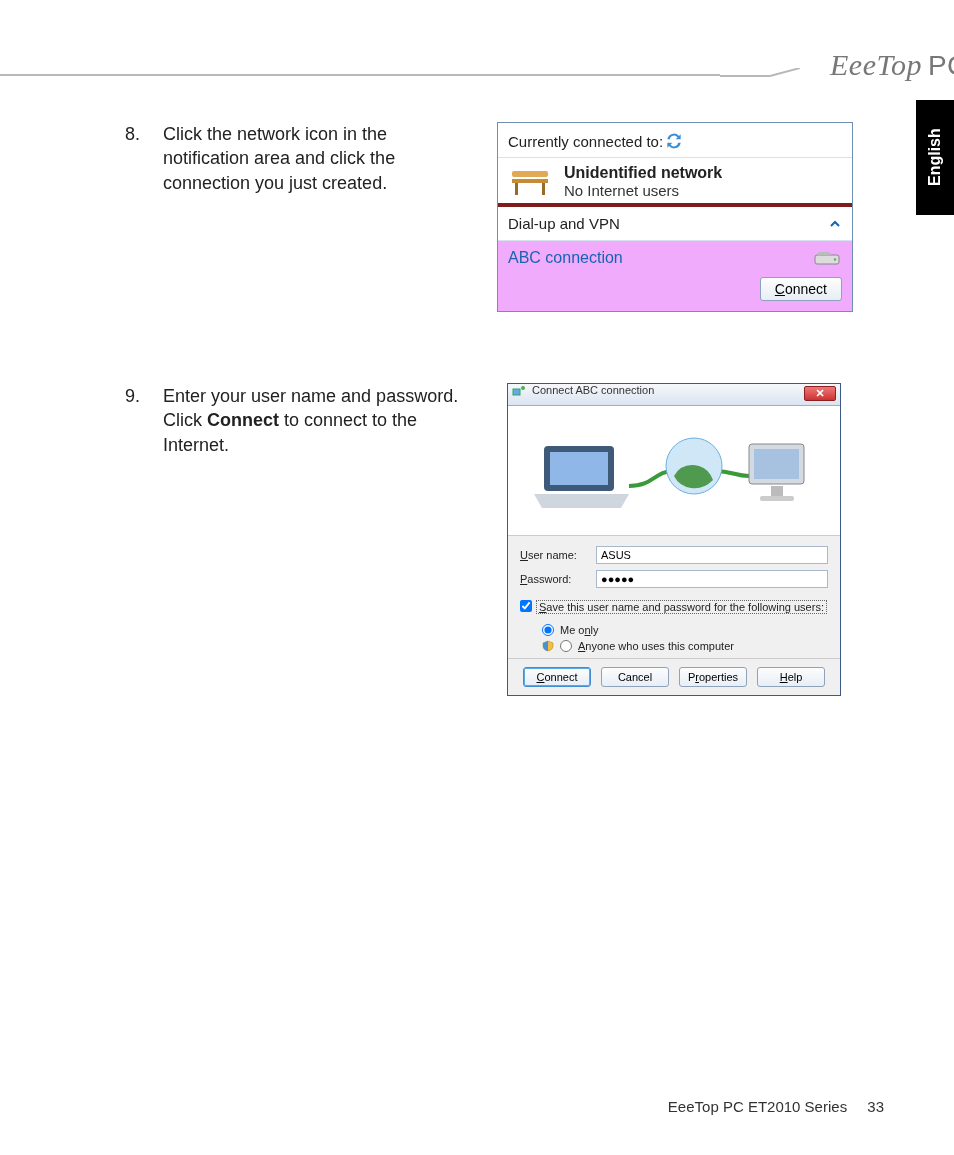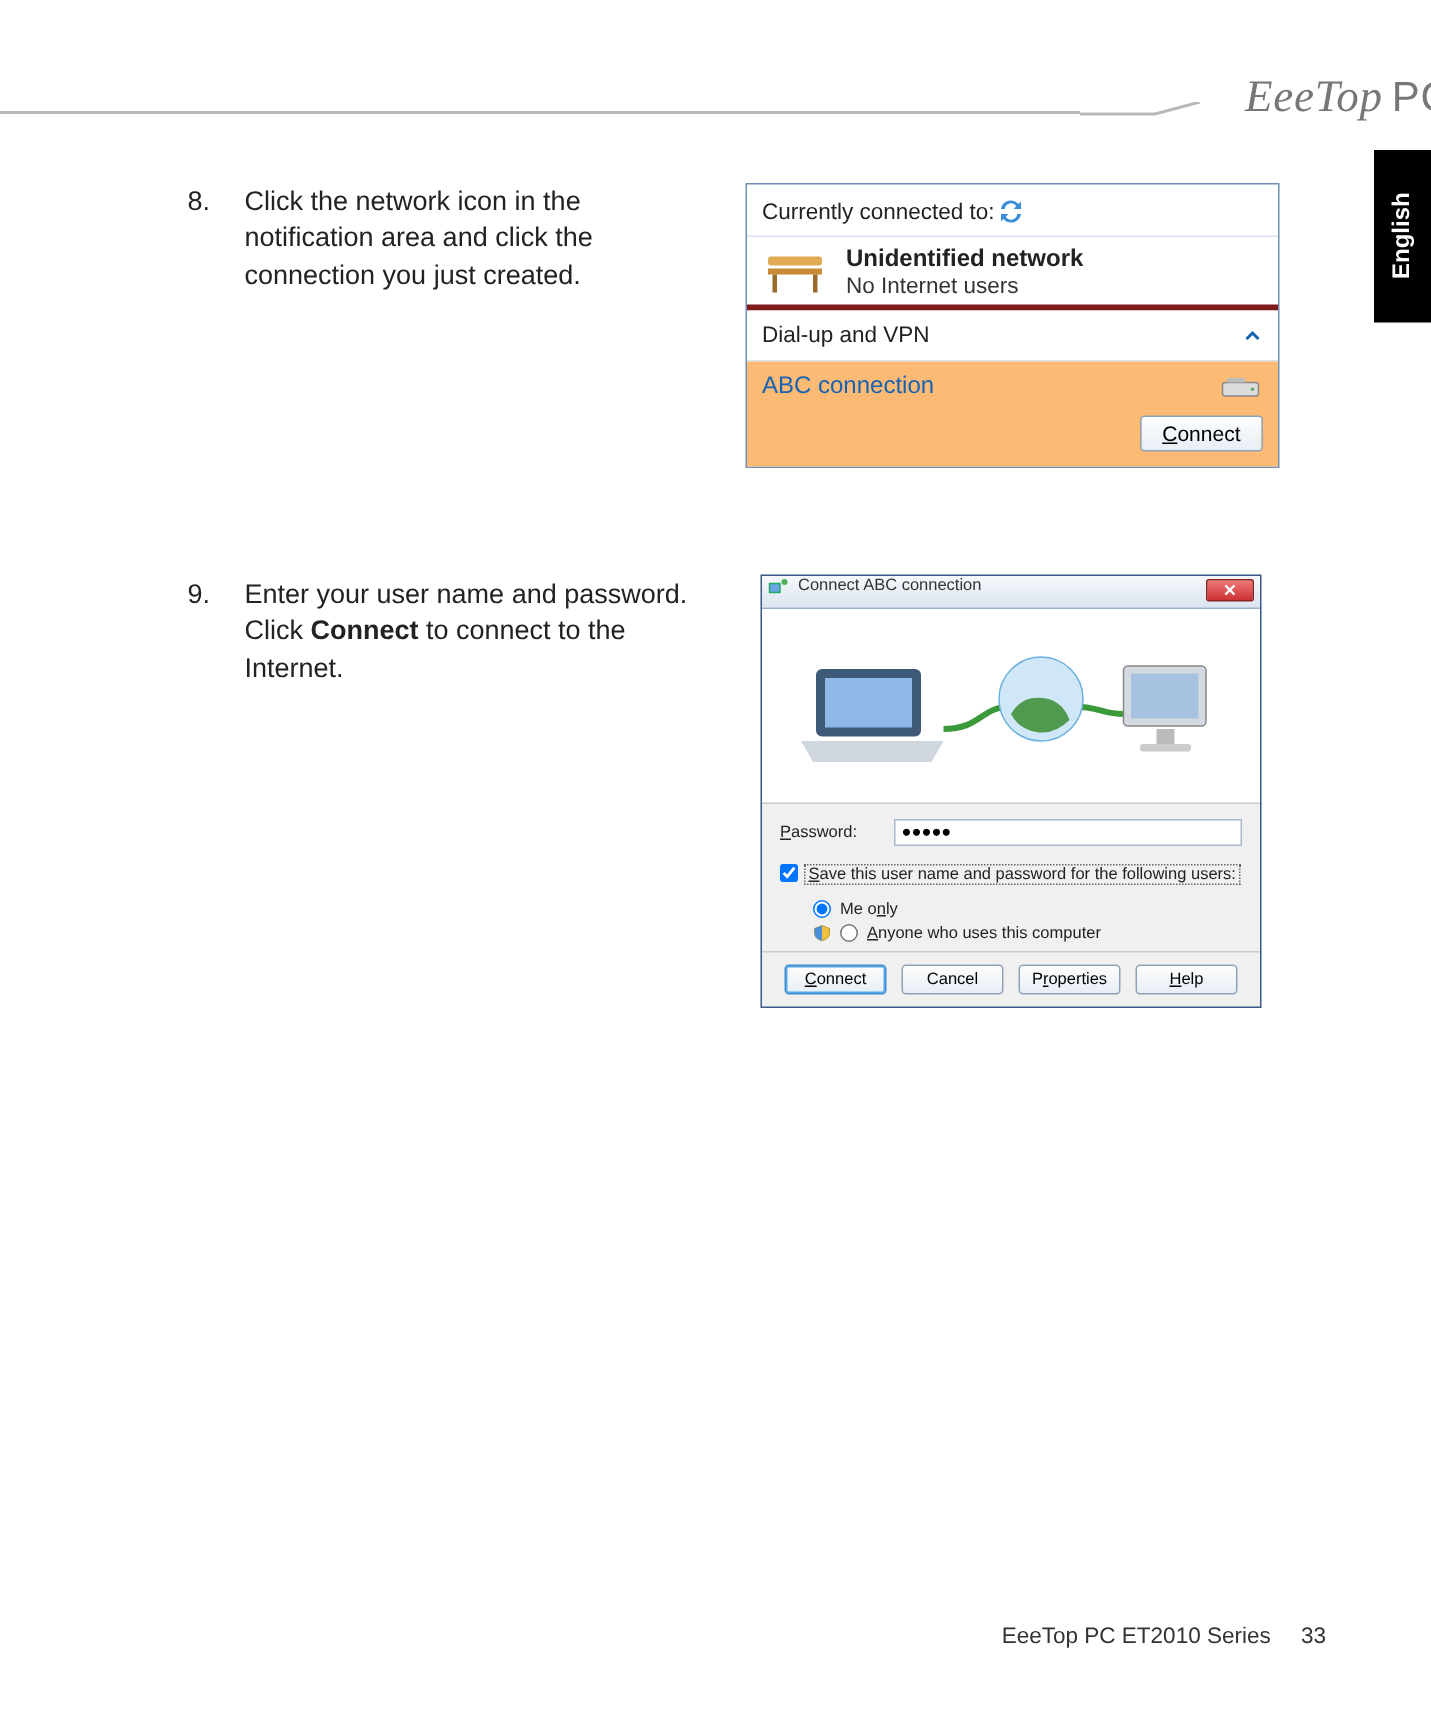--- a/index.html
+++ b/index.html
@@ -24,21 +24,21 @@
   
   .pop1 { position: absolute; left: 497px; top: 122px; width: 356px; border: 1px solid #6f8fb3; background: #fff; font-size: 15px; }
   .pop1 .row { display: flex; align-items: center; padding: 6px 10px; border-bottom: 1px solid #d7e2ee; }
   .pop1 .title-row { padding-top: 8px; }
   .pop1 .net-row { padding: 6px 10px 4px 10px; gap: 12px; border-bottom: 4px solid #7f1d1d; }
   .bench { width: 44px; height: 34px; position: relative; }
   .bench svg { width: 44px; height: 34px; }
   .net-text .t1 { font-weight: 700; font-size: 16px; }
   .net-text .t2 { font-size: 15px; color: #333; }
   .pop1 .sec-row { justify-content: space-between; background: #fff; padding: 8px 10px; border-bottom: 1px solid #d7e2ee; }
-  .pop1 .conn-row { background: #fdba74; padding: 8px 10px 10px 10px; display: flex; flex-direction: column; gap: 10px; border-bottom: none; }
+  .pop1 .conn-row { background: #f0abfc; padding: 8px 10px 10px 10px; display: flex; flex-direction: column; gap: 10px; border-bottom: none; }
   .conn-top { display: flex; justify-content: space-between; align-items: center; }
   .conn-name { color: #1763b3; font-size: 16px; }
   .modem-ico { width: 28px; height: 18px; }
   .w7btn { align-self: flex-end; border: 1px solid #8ea3ba; background: linear-gradient(#fdfdfd,#e7eef6); border-radius: 3px; padding: 3px 14px; font-size: 14px; cursor: pointer; }
 
   .refresh-ico { width: 22px; height: 20px; }
   .chev { width: 14px; height: 14px; }
 
   
   .dlg { position: absolute; left: 507px; top: 383px; width: 334px; border: 1px solid #3b5a86; font-size: 11px; background: #f0f0f0; }
@@ -57,21 +57,21 @@
   .chk-row .dotted { border: 1px dotted #666; padding: 0 2px; font-size: 11px; }
   .radio-grp { padding-left: 22px; display: flex; flex-direction: column; gap: 4px; margin-top: 4px; }
   .radio-row { display: flex; align-items: center; gap: 6px; font-size: 11px; }
   .radio-row input[type=radio] { width: 12px; height: 12px; }
   .shield { width: 12px; height: 12px; }
   .dlg-btns { border-top: 1px solid #ccc; padding: 8px 10px; display: flex; gap: 10px; justify-content: center; }
   .dbtn { width: 68px; height: 20px; border: 1px solid #8ea3ba; background: linear-gradient(#fdfdfd,#e7eef6); border-radius: 3px; font-size: 11px; cursor: pointer; }
   .dbtn.primary { box-shadow: 0 0 0 1px #58a9e8 inset; border-color: #3f8dd2; }
 
   
-  .footer { position: absolute; bottom: 56px; right: 70px; font-size: 15px; color: #333; }
+  .footer { position: absolute; bottom: 40px; right: 70px; font-size: 15px; color: #333; }
   .footer .pn { margin-left: 16px; }
   .under { text-decoration: underline; }
 </style>
 </head>
 <body>
 
 <div class="hdr-line left"></div>
 <svg class="hdr-slope" viewBox="0 0 80 18">
     <path d="M0 8 L50 8 L80 0" fill="none" stroke="#b8b8b8" stroke-width="2"></path>
   </svg>
@@ -157,20 +157,24 @@
       <path d="M150 60 q8 -14 25 -10 q10 3 14 14 q-10 10 -22 8 q-12 -2 -17 -12z" fill="#4f9a4f"></path>
       <ellipse cx="170" cy="50" rx="28" ry="28" fill="none" stroke="#6ab0e0" stroke-width="1"></ellipse>
 
       <rect x="225" y="28" width="55" height="40" rx="3" fill="#d3dae2" stroke="#888"></rect>
       <rect x="230" y="33" width="45" height="30" fill="#a7c2e0"></rect>
       <rect x="247" y="70" width="12" height="10" fill="#bbb"></rect>
       <rect x="236" y="80" width="34" height="5" rx="2" fill="#ccc"></rect>
     </svg>
   </div>
   <div class="dlg-body">
+    <div class="frow">
+      <label><span class="under">U</span>ser name:</label>
+      <input type="text" value="ASUS" style="">
+    </div>
     <div class="frow">
       <label><span class="under">P</span>assword:</label>
       <input type="text" value="●●●●●" style="">
     </div>
     <div class="chk-row">
       <input type="checkbox" checked="" style="">
       <span class="dotted"><span class="under">S</span>ave this user name and password for the following users:</span>
     </div>
     <div class="radio-grp">
       <div class="radio-row">

